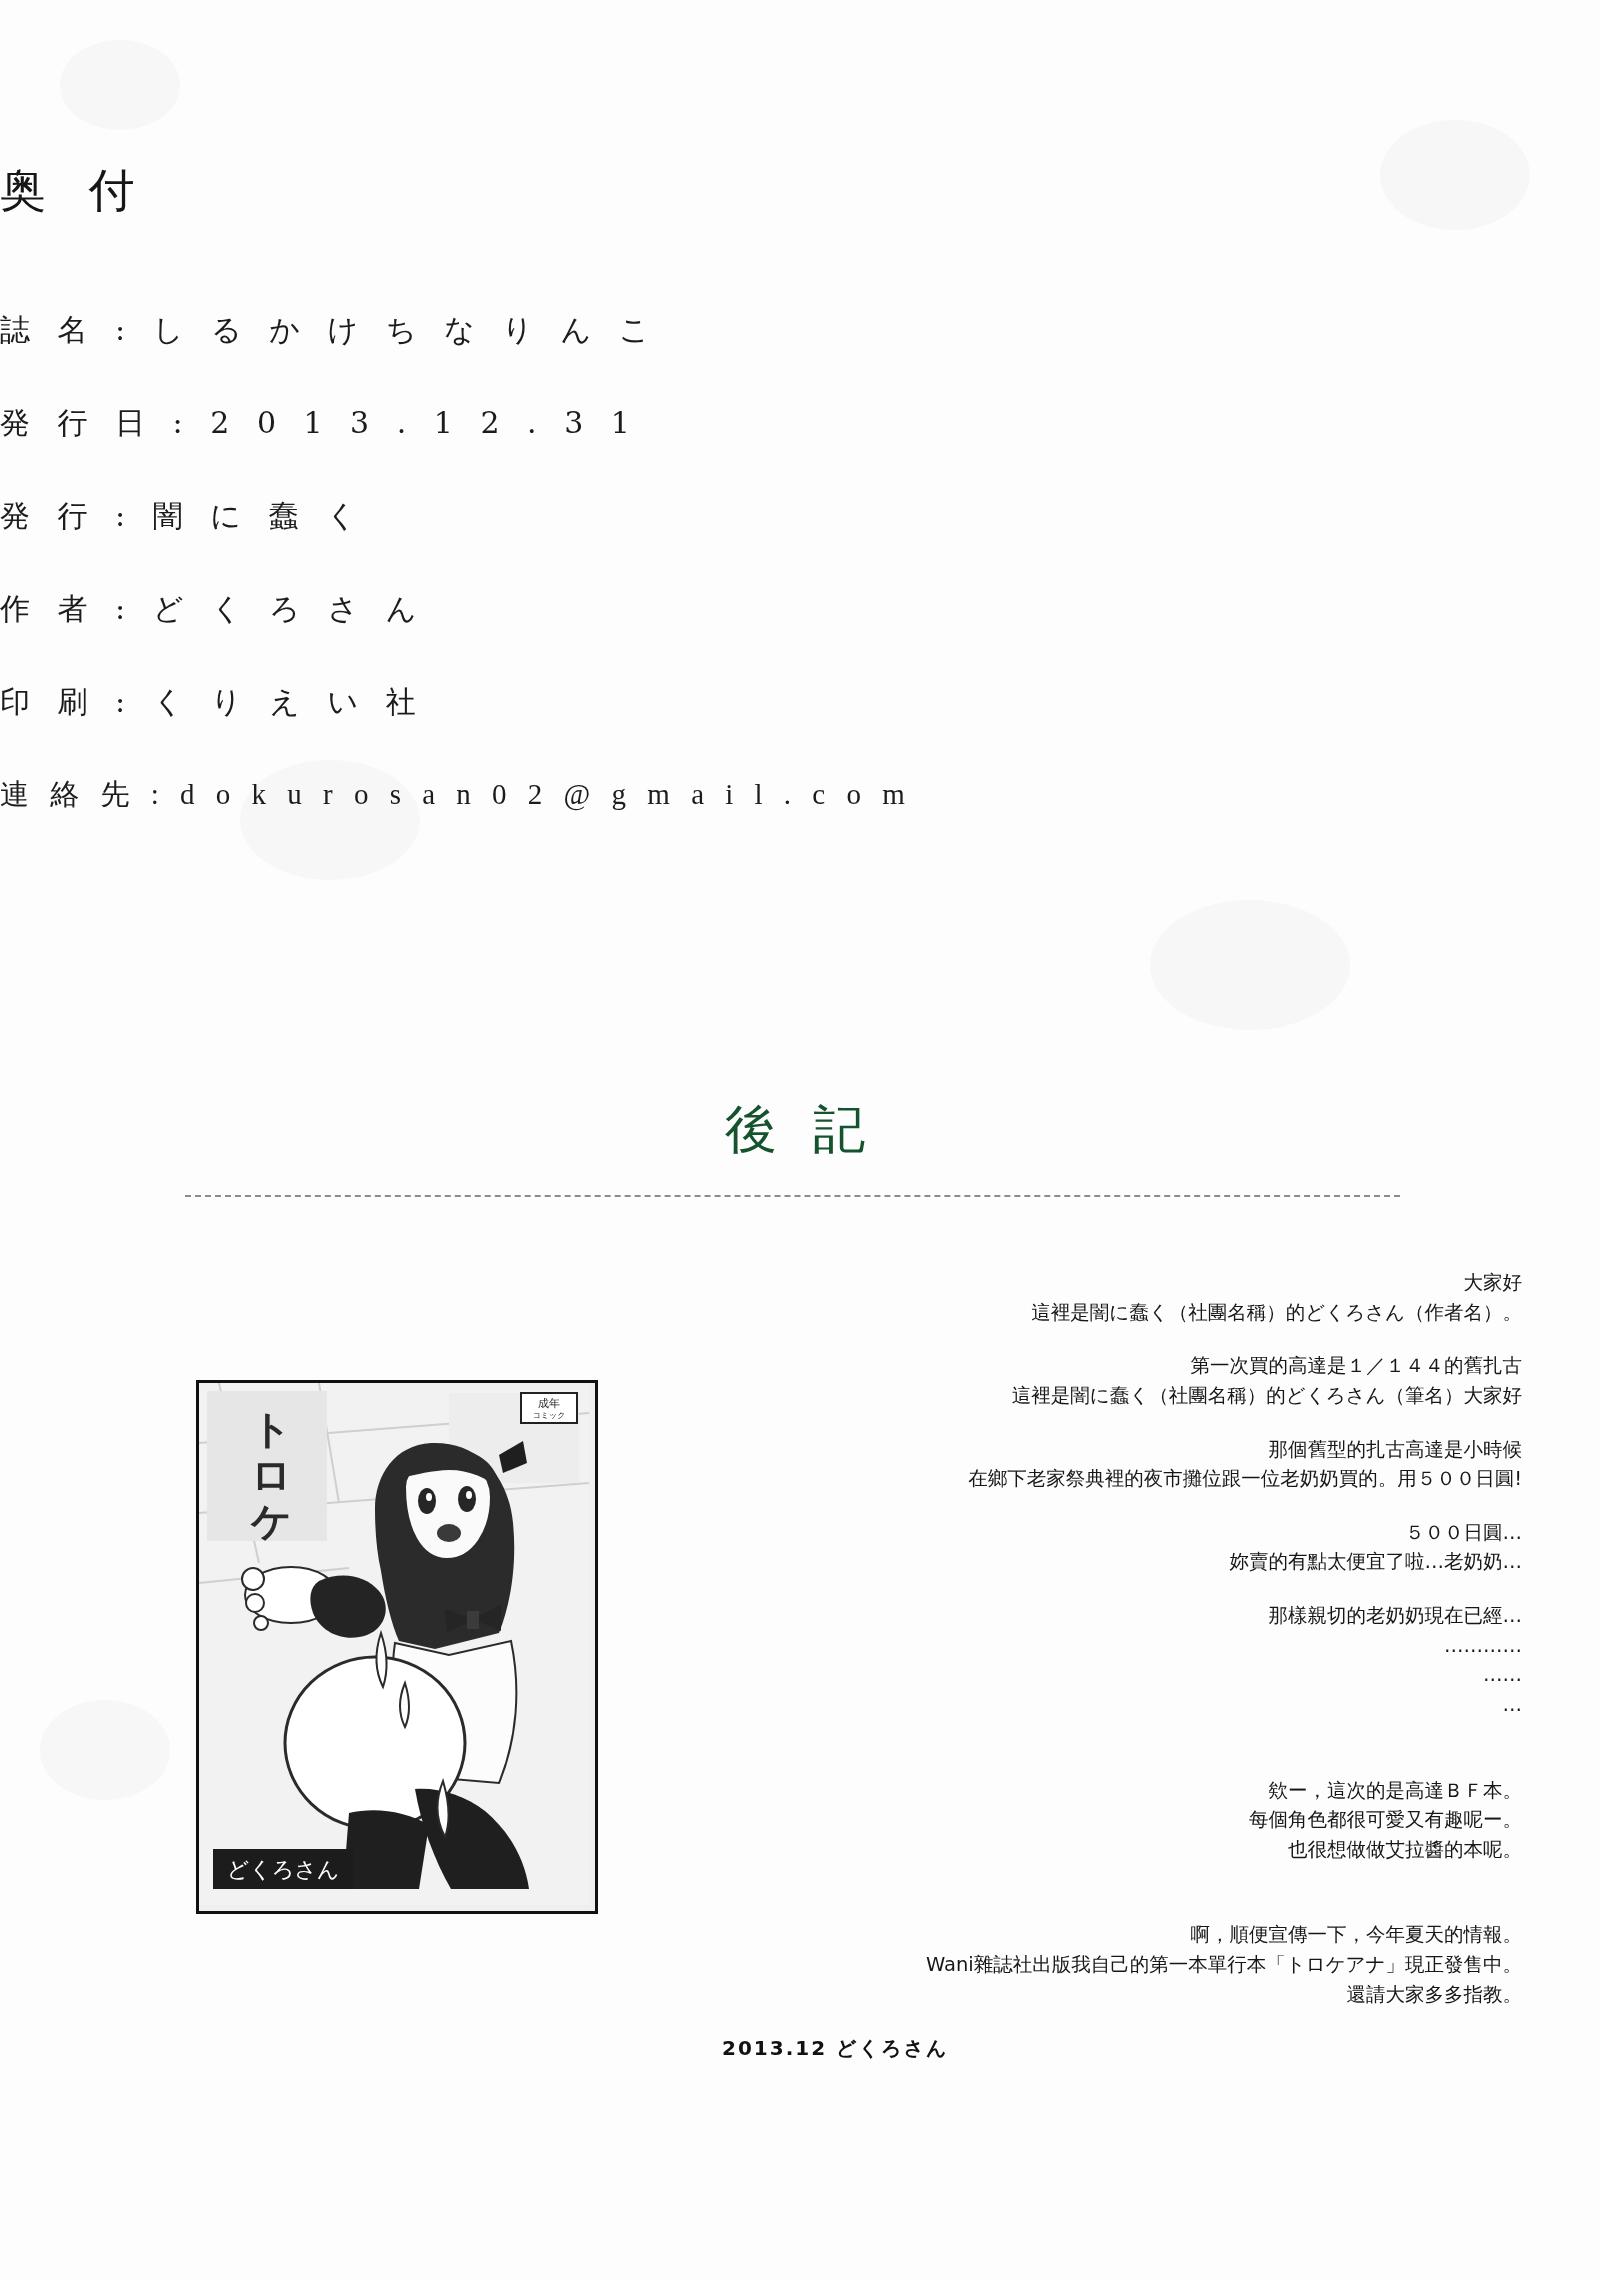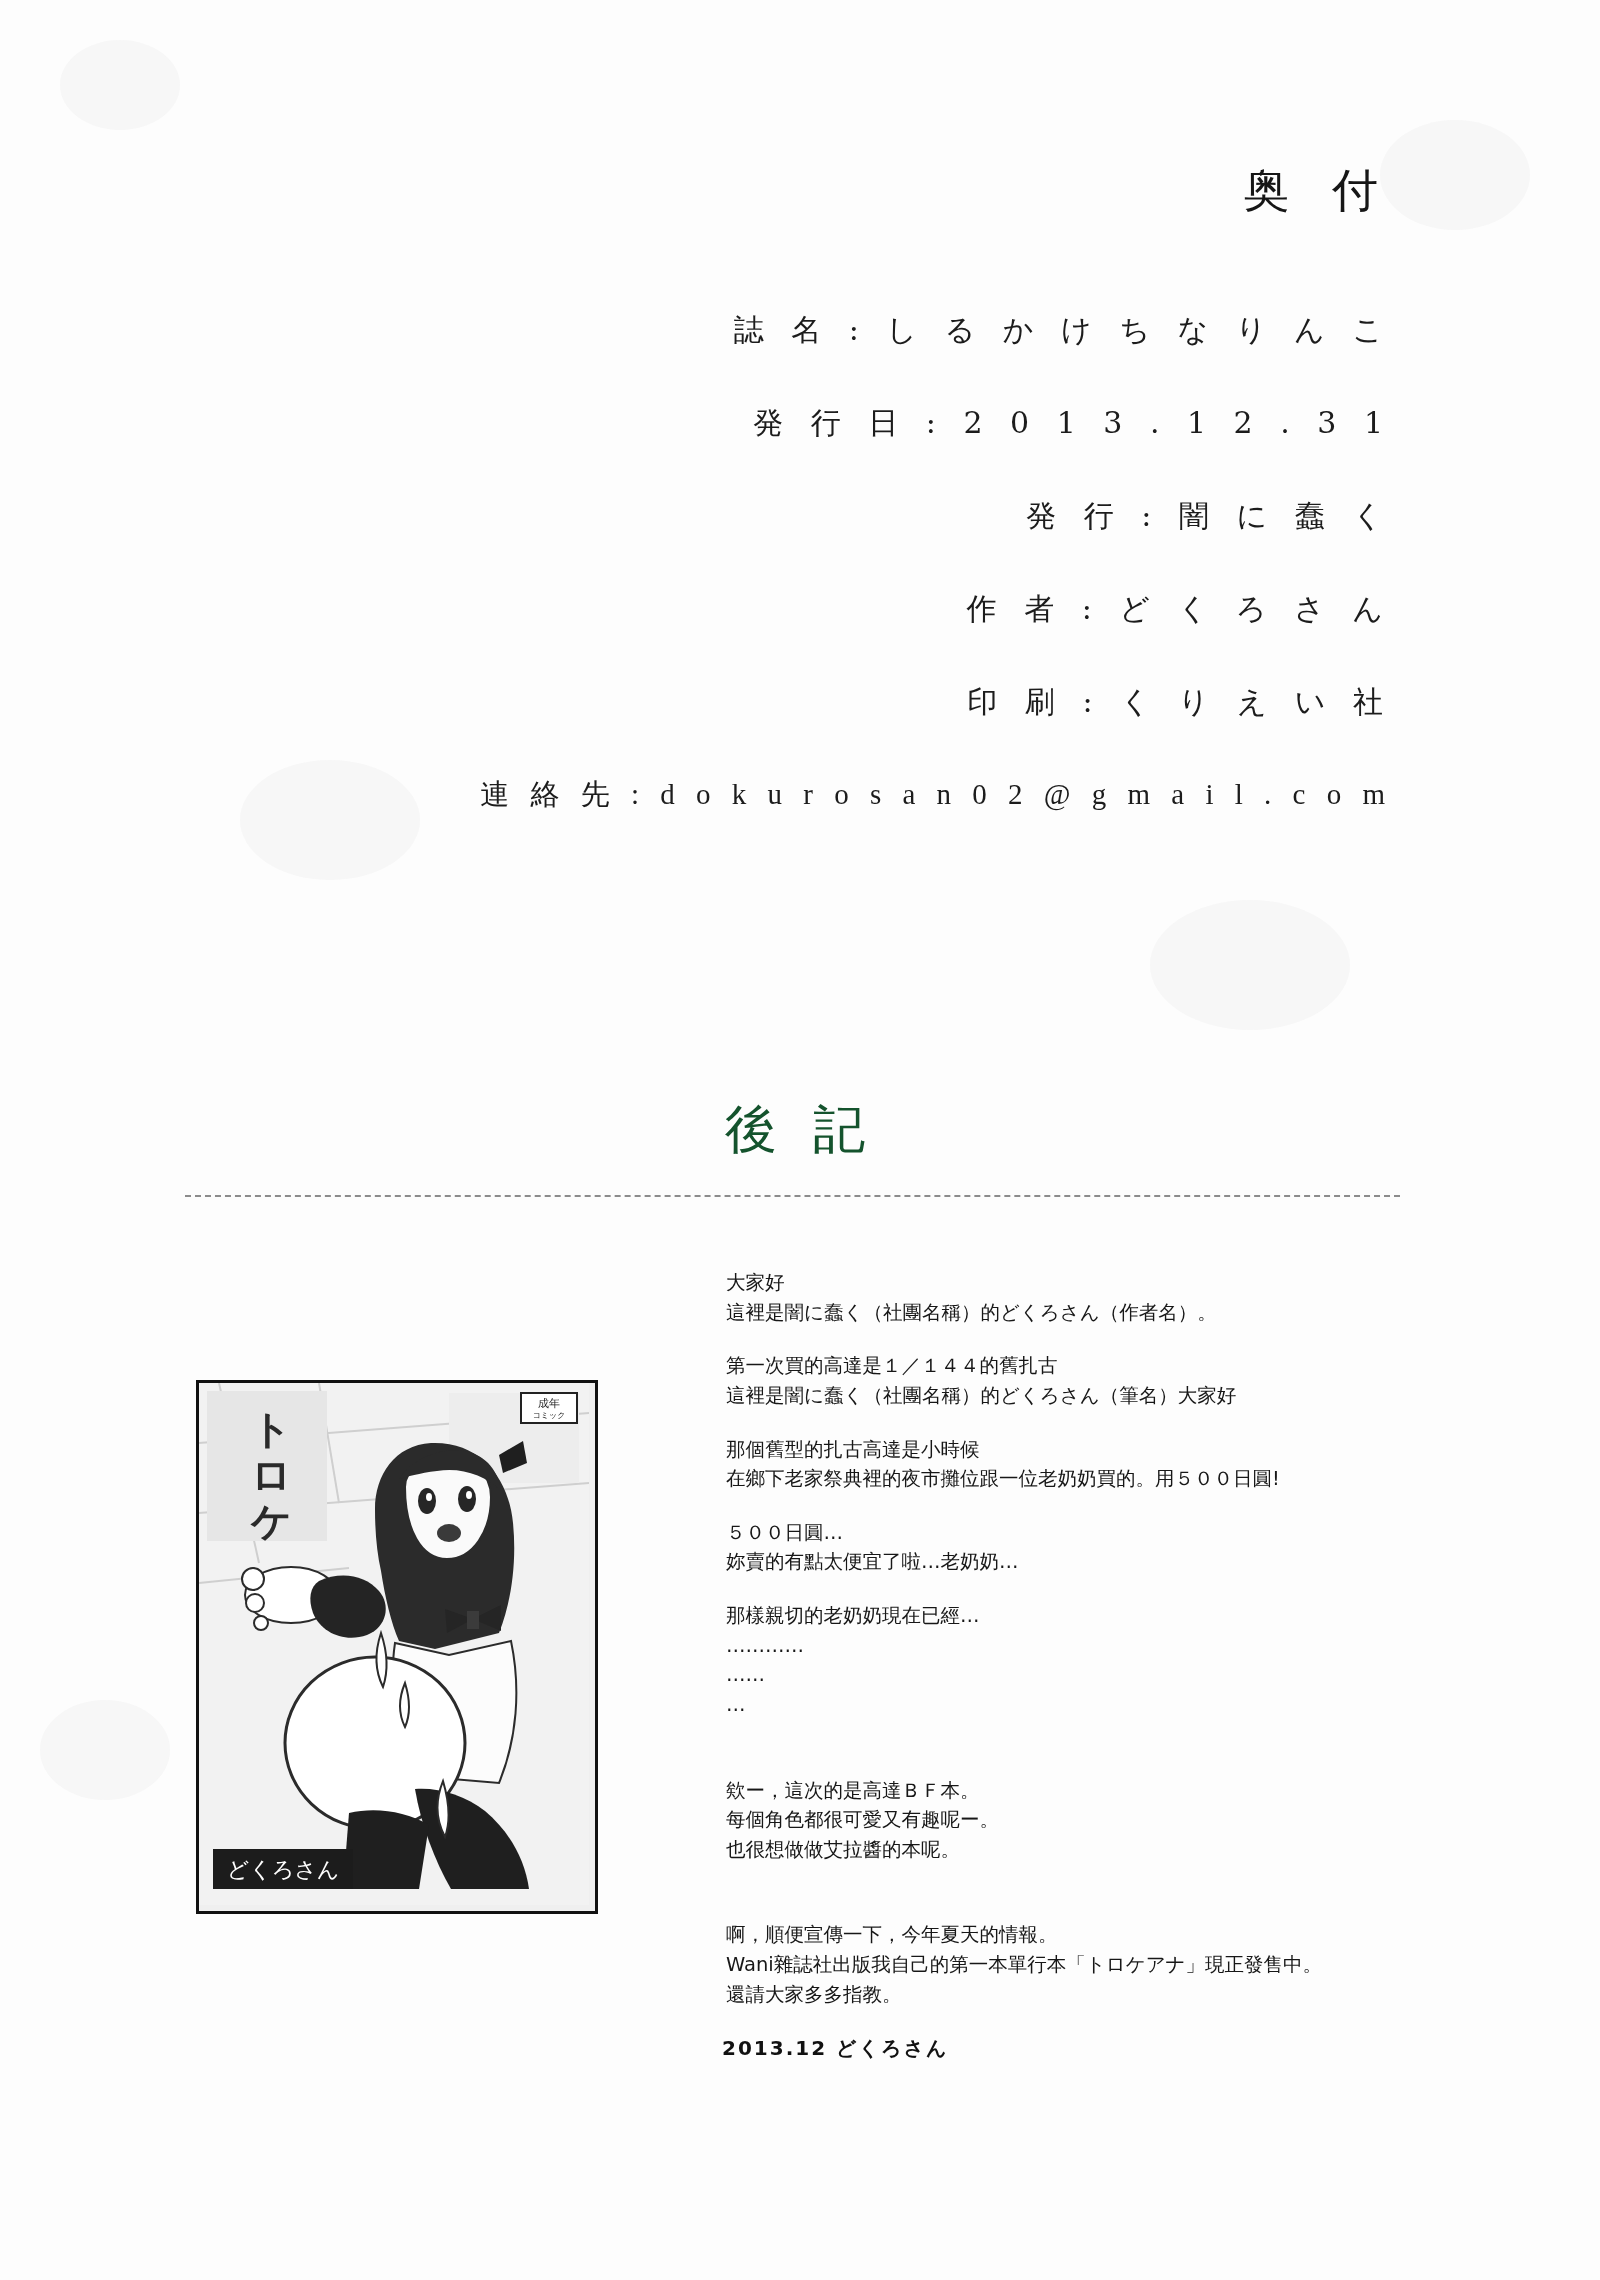--- a/index.html
+++ b/index.html
@@ -19,21 +19,21 @@
     position: absolute;
     inset: 0;
     background: #fdfdfd;
   }
   
   .colophon {
     position: absolute;
     top: 160px;
     left: 0;
     width: 1392px;
-    text-align: right;
+    text-align: left;
   }
   .colophon-title {
     font-size: 46px;
     letter-spacing: 14px;
     color: #161616;
     margin-bottom: 88px;
     font-family: "DejaVu Serif", "Liberation Serif", serif;
   }
   .colophon-line {
     font-size: 30px;
@@ -87,22 +87,23 @@
     position: absolute;
     top: 1268px;
     left: 722px;
     width: 800px;
     font-size: 19.5px;
     line-height: 1.52;
     color: #171717;
     font-family: "DejaVu Sans", "Liberation Sans", sans-serif;
   }
   .para {
-    margin: 0 0 24px 4px;
+    margin: 0 0 24px 12px;
     white-space: pre-line;
+    text-align: right;
   }
   .para.big-gap { margin-bottom: 56px; }
   .signature {
     position: absolute;
     top: 2035px;
     left: 722px;
     font-size: 20px;
     font-weight: bold;
     letter-spacing: 2px;
     color: #111;

